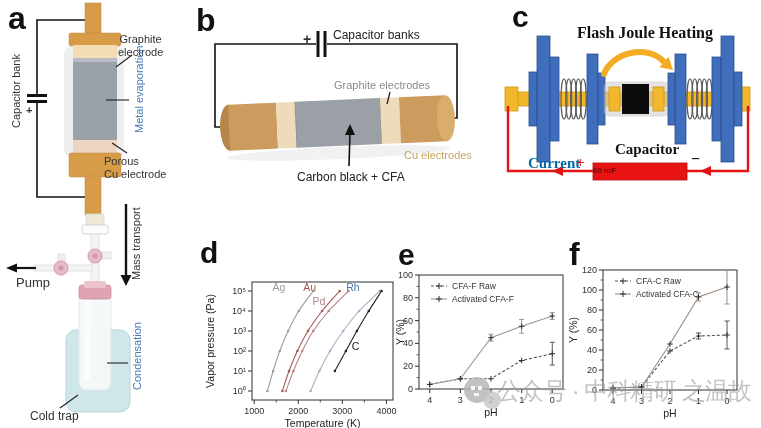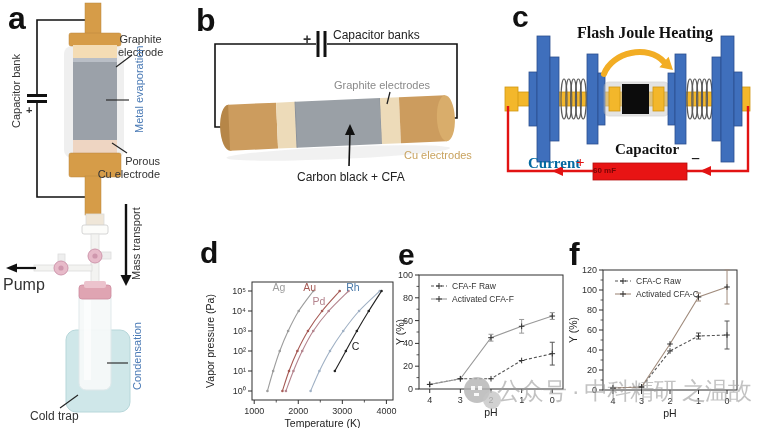--- a/index.html
+++ b/index.html
@@ -178,24 +178,24 @@
       </g>
     </g>
   </svg>
 
   <div class="abs panel-letter" style="left:8px;top:2px;font-size:32px">a</div>
   <div class="vtext lbl" style="left:10px;top:128px">Capacitor bank</div>
   <div class="abs lbl" style="left:26px;top:104px;font-weight:bold">+</div>
   <div class="abs lbl pre" style="left:118px;top:33px">Graphite
 electrode</div>
   <div class="vtext lbl blue-lbl" style="left:133px;top:133px">Metal evaporation</div>
-  <div class="abs lbl pre" style="left:96px;top:155px;width:64px;text-align:right">Porous
+  <div class="abs lbl pre" style="left:104px;top:155px;width:64px;text-align:left">Porous
 Cu electrode</div>
   <div class="vtext lbl" style="left:130px;top:280px">Mass transport</div>
-  <div class="abs lbl" style="left:3px;top:276px;font-size:16px">Pump</div>
+  <div class="abs lbl" style="left:16px;top:276px;font-size:13px">Pump</div>
   <div class="vtext lbl blue-lbl" style="left:131px;top:390px">Condensation</div>
   <div class="abs lbl" style="left:30px;top:410px;font-size:12px">Cold trap</div>
 
   <div class="abs panel-letter" style="left:196px;top:4px;font-size:32px">b</div>
   <div class="abs lbl" style="left:303px;top:31px;font-size:14px;font-weight:bold">+</div>
   <div class="abs lbl" style="left:333px;top:29px;font-size:12px;color:#222">Capacitor banks</div>
   <div class="abs lbl gray-lbl" style="left:334px;top:79px">Graphite electrodes</div>
   <div class="abs lbl tan-lbl" style="left:404px;top:149px">Cu electrodes</div>
   <div class="abs lbl" style="left:297px;top:171px;font-size:12px;color:#222">Carbon black + CFA</div>
 

